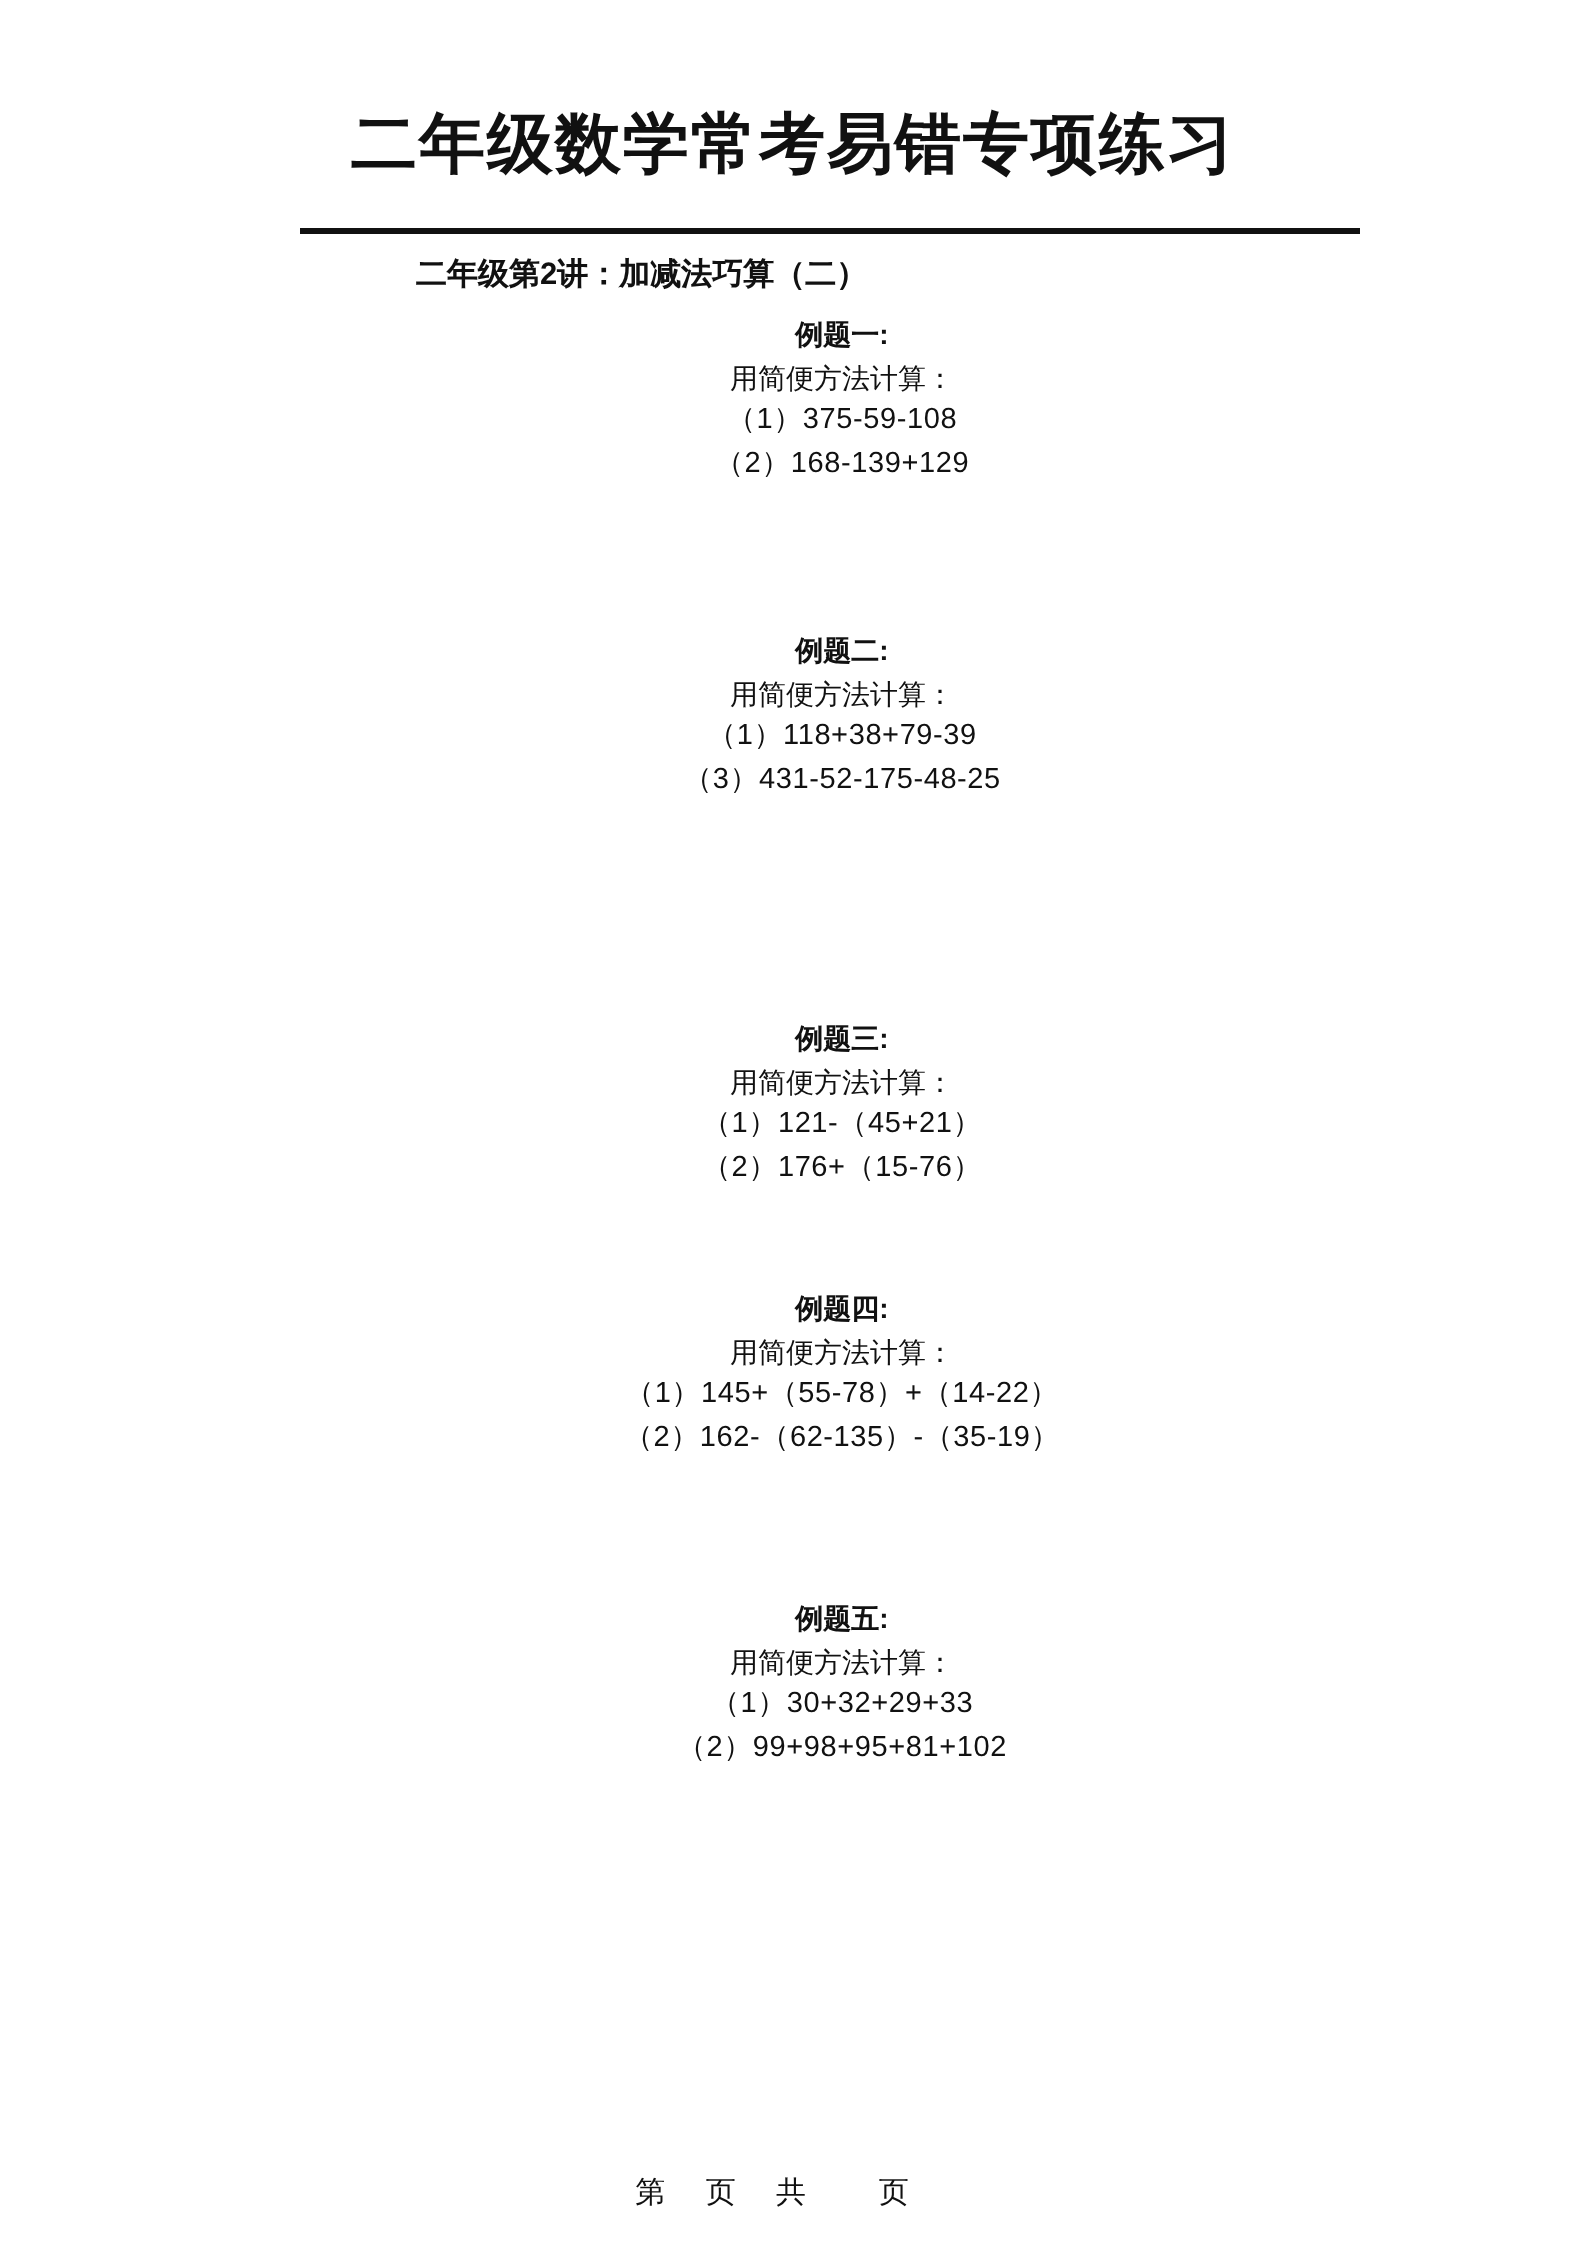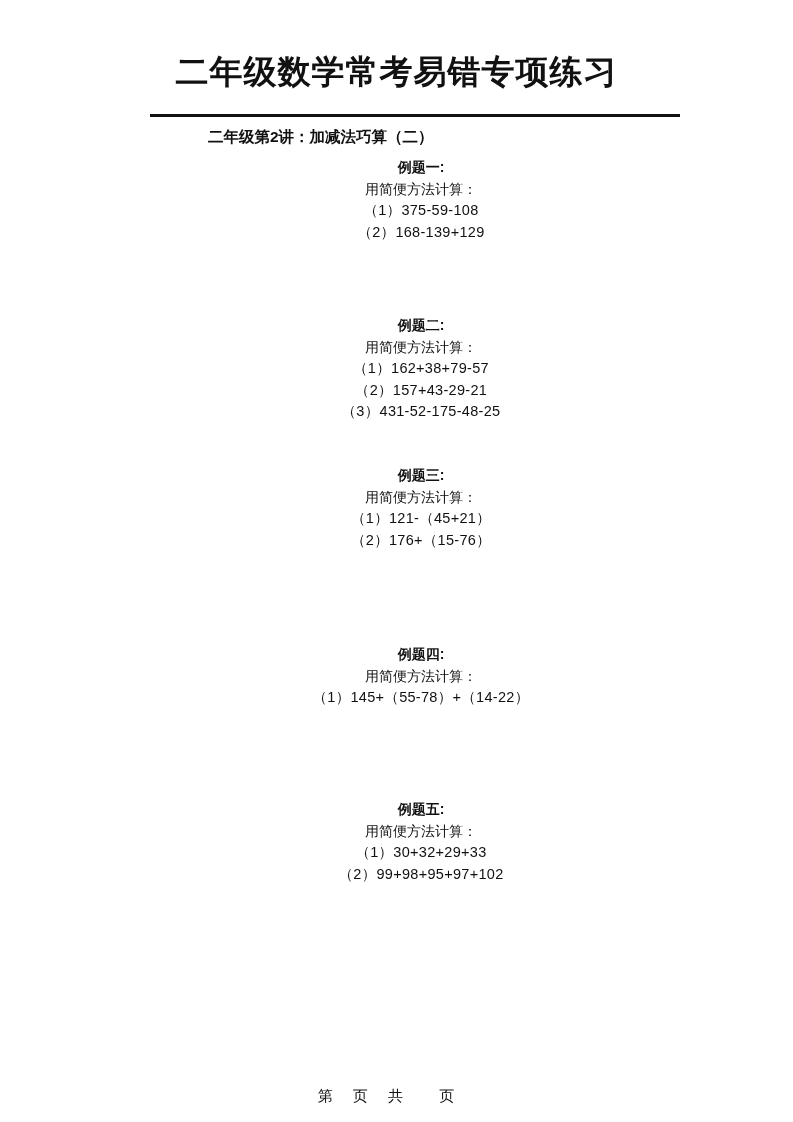--- a/index.html
+++ b/index.html
@@ -44,21 +44,21 @@
     position: absolute;
     left: 151px;
     width: 540px;
     font-size: 14.5px;
     line-height: 21.5px;
     white-space: nowrap;
     text-align: center;
   }
   #example-1 { top: 157px; }
   #example-2 { top: 315px; }
-  #example-3 { top: 465px; }
+  #example-3 { top: 509px; }
   #example-4 { top: 644px; }
   #example-5 { top: 799px; }
   .ex-heading {
     font-weight: bold;
     font-size: 14px;
   }
   .ex-instruction {
     font-size: 14px;
   }
   .problem {
@@ -86,38 +86,38 @@
 <section class="example" id="example-1">
   <div class="ex-heading">例题一:</div>
   <div class="ex-instruction">用简便方法计算：</div>
   <div class="problem">（1）375-59-108</div>
   <div class="problem">（2）168-139+129</div>
 </section>
 
 <section class="example" id="example-2">
   <div class="ex-heading">例题二:</div>
   <div class="ex-instruction">用简便方法计算：</div>
-  <div class="problem">（1）162+38+79-57</div>
-  <div class="problem">（2）157+43-29-21</div>
+  <div class="problem">（1）118+38+79-39</div>
   <div class="problem">（3）431-52-175-48-25</div>
 </section>
 
 <section class="example" id="example-3">
   <div class="ex-heading">例题三:</div>
   <div class="ex-instruction">用简便方法计算：</div>
   <div class="problem">（1）121-（45+21）</div>
   <div class="problem">（2）176+（15-76）</div>
 </section>
 
 <section class="example" id="example-4">
   <div class="ex-heading">例题四:</div>
   <div class="ex-instruction">用简便方法计算：</div>
   <div class="problem">（1）145+（55-78）+（14-22）</div>
+  <div class="problem">（2）162-（62-135）-（35-19）</div>
 </section>
 
 <section class="example" id="example-5">
   <div class="ex-heading">例题五:</div>
   <div class="ex-instruction">用简便方法计算：</div>
   <div class="problem">（1）30+32+29+33</div>
-  <div class="problem">（2）99+98+95+97+102</div>
+  <div class="problem">（2）99+98+95+81+102</div>
 </section>
 
 <div class="page-footer">第 页 共  页</div>
 
 </body></html>

